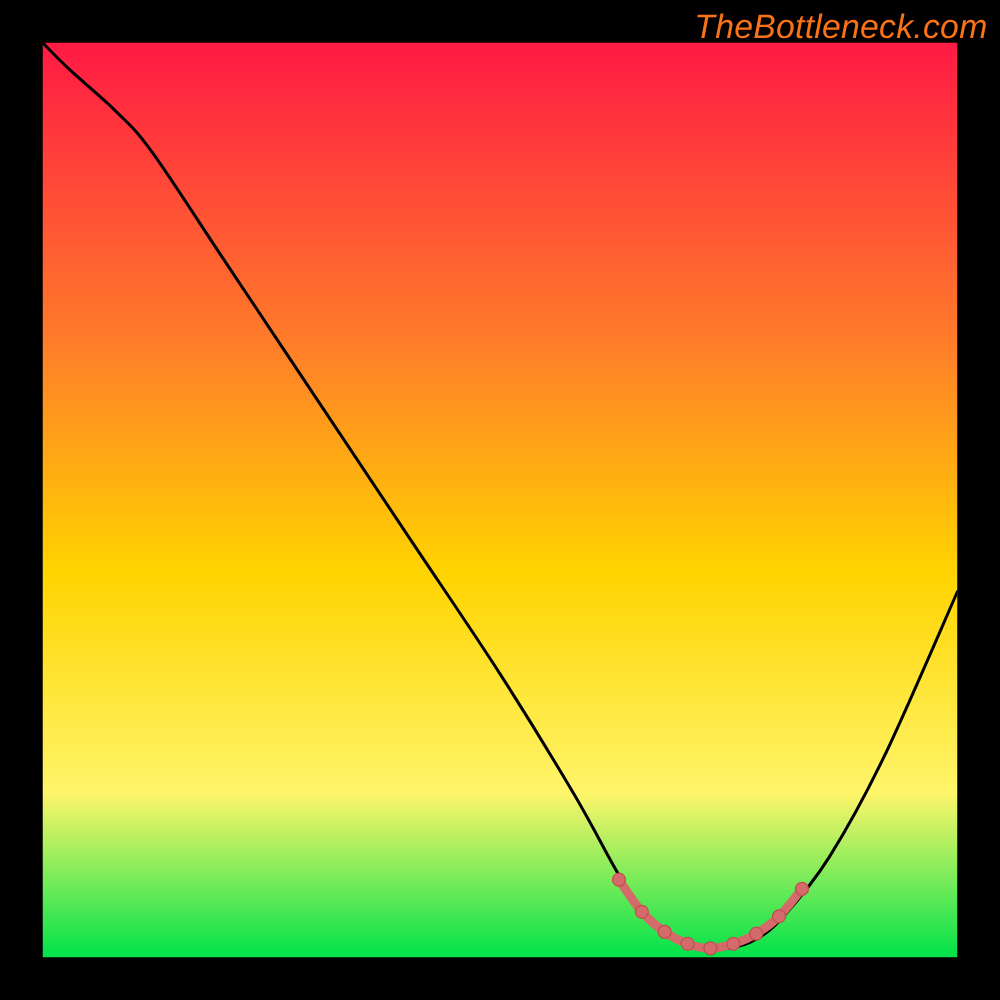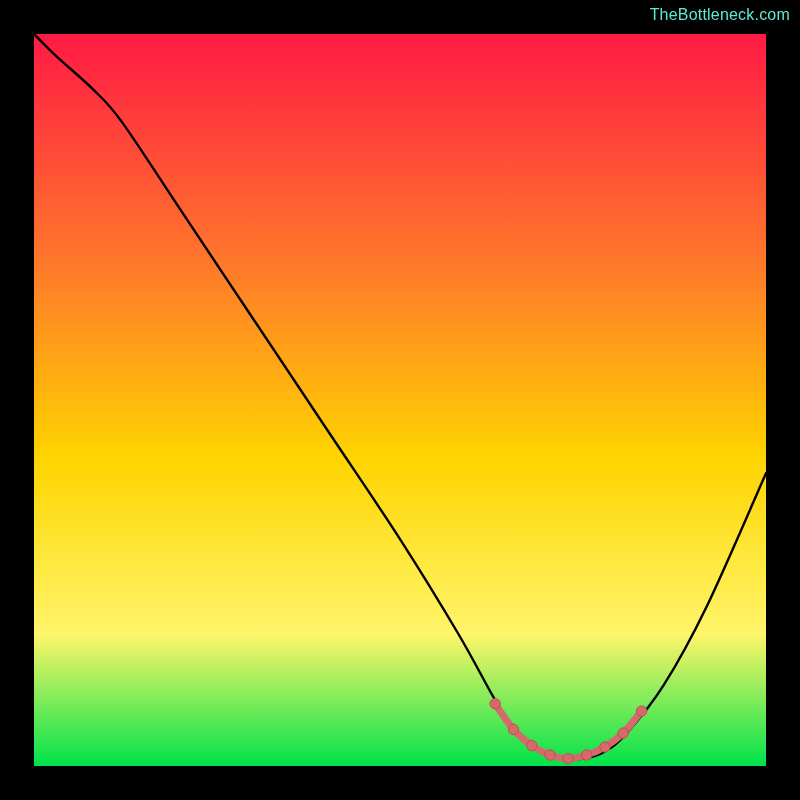--- a/index.html
+++ b/index.html
@@ -8,24 +8,25 @@
   .frame {
     position: absolute;
     left: 0; top: 0;
     width: 800px; height: 800px;
     background: #000;
   }
   .watermark {
     position: absolute;
     top: 6px;
     right: 10px;
-    color: #5eead4;
-    font-size: 16px;
+    color: #f97316;
+    font-size: 27px;
     font-weight: 500;
     letter-spacing: 0.2px;
+    font-style: italic;
   }
   .plot {
     position: absolute;
     left: 34px;
     top: 34px;
     width: 732px;
     height: 732px;
   }
   .plot svg { display: block; }
 </style>

